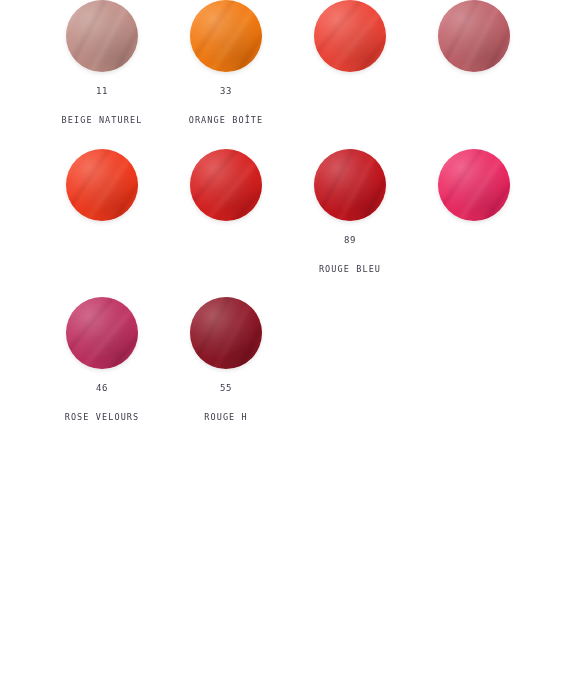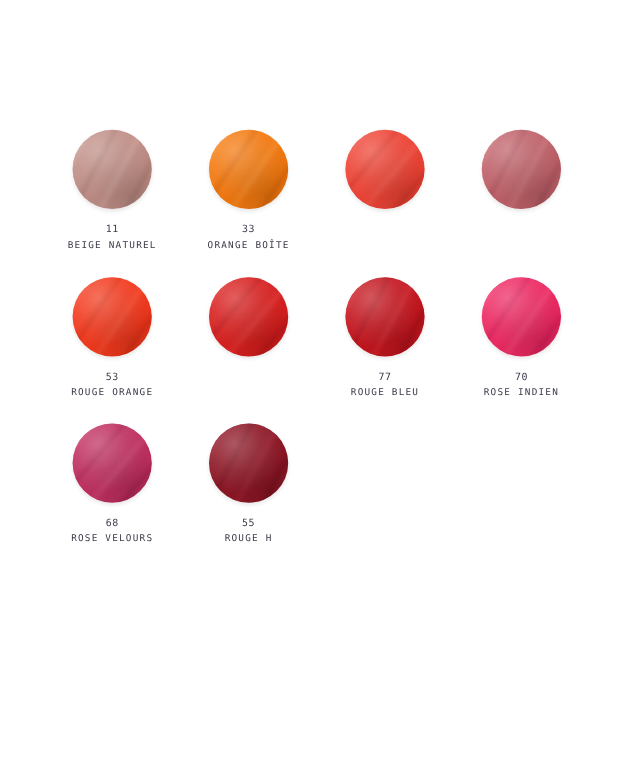--- a/index.html
+++ b/index.html
@@ -12,21 +12,20 @@
     height: 700px;
     font-family: "DejaVu Sans Mono", "Liberation Mono", monospace;
     overflow: hidden;
   }
   .page {
     position: relative;
     width: 564px;
     height: 700px;
     background: #ffffff;
     box-sizing: border-box;
-    padding-top: 118px;
   }
   .swatch-grid {
     display: grid;
     grid-template-columns: repeat(4, 124px);
     justify-content: start;
     padding-left: 40px;
     row-gap: 22px;
   }
   .swatch-cell {
     width: 124px;
@@ -61,21 +60,21 @@
     line-height: 1.35;
   }
   .swatch-code {
     display: block;
     font-size: 9px;
     letter-spacing: 0.5px;
     color: #3b3b4a;
   }
   .swatch-name {
     display: block;
-    margin-top: 3px;
+    margin-top: 18px;
     font-size: 8.5px;
     letter-spacing: 1.1px;
     color: #3b3b4a;
     font-variant: small-caps;
     text-transform: uppercase;
     white-space: nowrap;
   }
 </style>
 </head>
 <body>
@@ -112,58 +111,50 @@
         <div class="swatch-disc" style="background: rgb(192, 98, 106);">
           <div class="streaks" style="background: linear-gradient(118deg, rgba(255, 255, 255, 0) 0%, rgb(205, 117, 124) 14%, rgba(255, 255, 255, 0) 19%, rgba(255, 255, 255, 0) 30%, rgb(169, 79, 88) 36%, rgba(255, 255, 255, 0) 40%, rgba(255, 255, 255, 0) 52%, rgb(205, 117, 124) 58%, rgba(255, 255, 255, 0) 63%, rgba(255, 255, 255, 0) 74%, rgb(169, 79, 88) 80%, rgba(255, 255, 255, 0) 85%); opacity: 0.55;"></div>
           <div class="sheen"></div>
         </div>
       </div>
       <div class="swatch-cell">
         <div class="swatch-disc" style="background: rgb(243, 58, 30);">
           <div class="streaks" style="background: linear-gradient(124deg, rgba(255, 255, 255, 0) 0%, rgb(250, 80, 48) 14%, rgba(255, 255, 255, 0) 19%, rgba(255, 255, 255, 0) 30%, rgb(217, 42, 16) 36%, rgba(255, 255, 255, 0) 40%, rgba(255, 255, 255, 0) 52%, rgb(250, 80, 48) 58%, rgba(255, 255, 255, 0) 63%, rgba(255, 255, 255, 0) 74%, rgb(217, 42, 16) 80%, rgba(255, 255, 255, 0) 85%); opacity: 0.55;"></div>
           <div class="sheen"></div>
         </div>
-        <div class="swatch-label">
-          <span class="swatch-code">53</span>
-          <span class="swatch-name">Rouge Orange</span>
-        </div>
       </div>
       <div class="swatch-cell">
         <div class="swatch-disc" style="background: rgb(216, 32, 31);">
           <div class="streaks" style="background: linear-gradient(130deg, rgba(255, 255, 255, 0) 0%, rgb(229, 54, 52) 14%, rgba(255, 255, 255, 0) 19%, rgba(255, 255, 255, 0) 30%, rgb(188, 20, 23) 36%, rgba(255, 255, 255, 0) 40%, rgba(255, 255, 255, 0) 52%, rgb(229, 54, 52) 58%, rgba(255, 255, 255, 0) 63%, rgba(255, 255, 255, 0) 74%, rgb(188, 20, 23) 80%, rgba(255, 255, 255, 0) 85%); opacity: 0.55;"></div>
           <div class="sheen"></div>
         </div>
       </div>
       <div class="swatch-cell">
         <div class="swatch-disc" style="background: rgb(197, 22, 31);">
           <div class="streaks" style="background: linear-gradient(118deg, rgba(255, 255, 255, 0) 0%, rgb(212, 42, 49) 14%, rgba(255, 255, 255, 0) 19%, rgba(255, 255, 255, 0) 30%, rgb(165, 15, 25) 36%, rgba(255, 255, 255, 0) 40%, rgba(255, 255, 255, 0) 52%, rgb(212, 42, 49) 58%, rgba(255, 255, 255, 0) 63%, rgba(255, 255, 255, 0) 74%, rgb(165, 15, 25) 80%, rgba(255, 255, 255, 0) 85%); opacity: 0.55;"></div>
           <div class="sheen"></div>
         </div>
         <div class="swatch-label">
-          <span class="swatch-code">77</span>
+          <span class="swatch-code">89</span>
           <span class="swatch-name">Rouge Bleu</span>
         </div>
       </div>
       <div class="swatch-cell">
         <div class="swatch-disc" style="background: rgb(238, 42, 99);">
           <div class="streaks" style="background: linear-gradient(124deg, rgba(255, 255, 255, 0) 0%, rgb(245, 68, 120) 14%, rgba(255, 255, 255, 0) 19%, rgba(255, 255, 255, 0) 30%, rgb(210, 24, 83) 36%, rgba(255, 255, 255, 0) 40%, rgba(255, 255, 255, 0) 52%, rgb(245, 68, 120) 58%, rgba(255, 255, 255, 0) 63%, rgba(255, 255, 255, 0) 74%, rgb(210, 24, 83) 80%, rgba(255, 255, 255, 0) 85%); opacity: 0.55;"></div>
           <div class="sheen"></div>
         </div>
-        <div class="swatch-label">
-          <span class="swatch-code">70</span>
-          <span class="swatch-name">Rose Indien</span>
-        </div>
       </div>
       <div class="swatch-cell">
         <div class="swatch-disc" style="background: rgb(192, 48, 96);">
           <div class="streaks" style="background: linear-gradient(130deg, rgba(255, 255, 255, 0) 0%, rgb(205, 69, 115) 14%, rgba(255, 255, 255, 0) 19%, rgba(255, 255, 255, 0) 30%, rgb(166, 31, 78) 36%, rgba(255, 255, 255, 0) 40%, rgba(255, 255, 255, 0) 52%, rgb(205, 69, 115) 58%, rgba(255, 255, 255, 0) 63%, rgba(255, 255, 255, 0) 74%, rgb(166, 31, 78) 80%, rgba(255, 255, 255, 0) 85%); opacity: 0.55;"></div>
           <div class="sheen"></div>
         </div>
         <div class="swatch-label">
-          <span class="swatch-code">68</span>
+          <span class="swatch-code">46</span>
           <span class="swatch-name">Rose Velours</span>
         </div>
       </div>
       <div class="swatch-cell">
         <div class="swatch-disc" style="background: rgb(142, 23, 38);">
           <div class="streaks" style="background: linear-gradient(118deg, rgba(255, 255, 255, 0) 0%, rgb(160, 35, 51) 14%, rgba(255, 255, 255, 0) 19%, rgba(255, 255, 255, 0) 30%, rgb(117, 15, 29) 36%, rgba(255, 255, 255, 0) 40%, rgba(255, 255, 255, 0) 52%, rgb(160, 35, 51) 58%, rgba(255, 255, 255, 0) 63%, rgba(255, 255, 255, 0) 74%, rgb(117, 15, 29) 80%, rgba(255, 255, 255, 0) 85%); opacity: 0.55;"></div>
           <div class="sheen"></div>
         </div>
         <div class="swatch-label">
           <span class="swatch-code">55</span>

